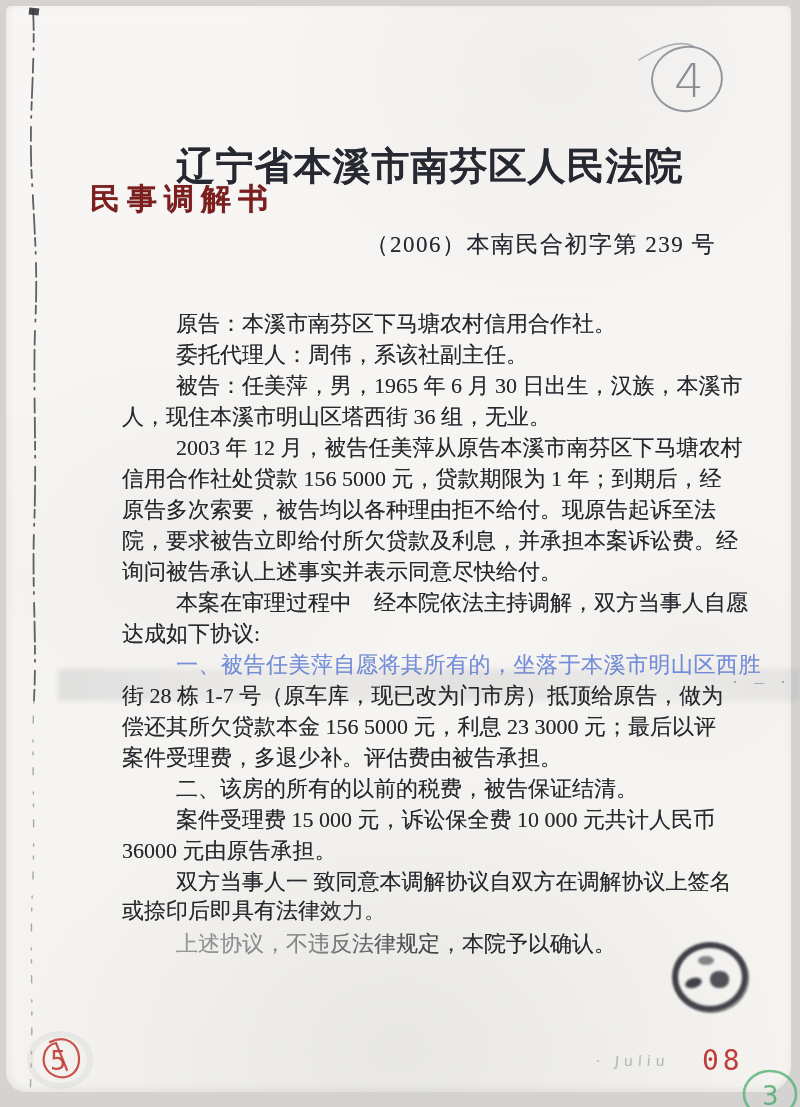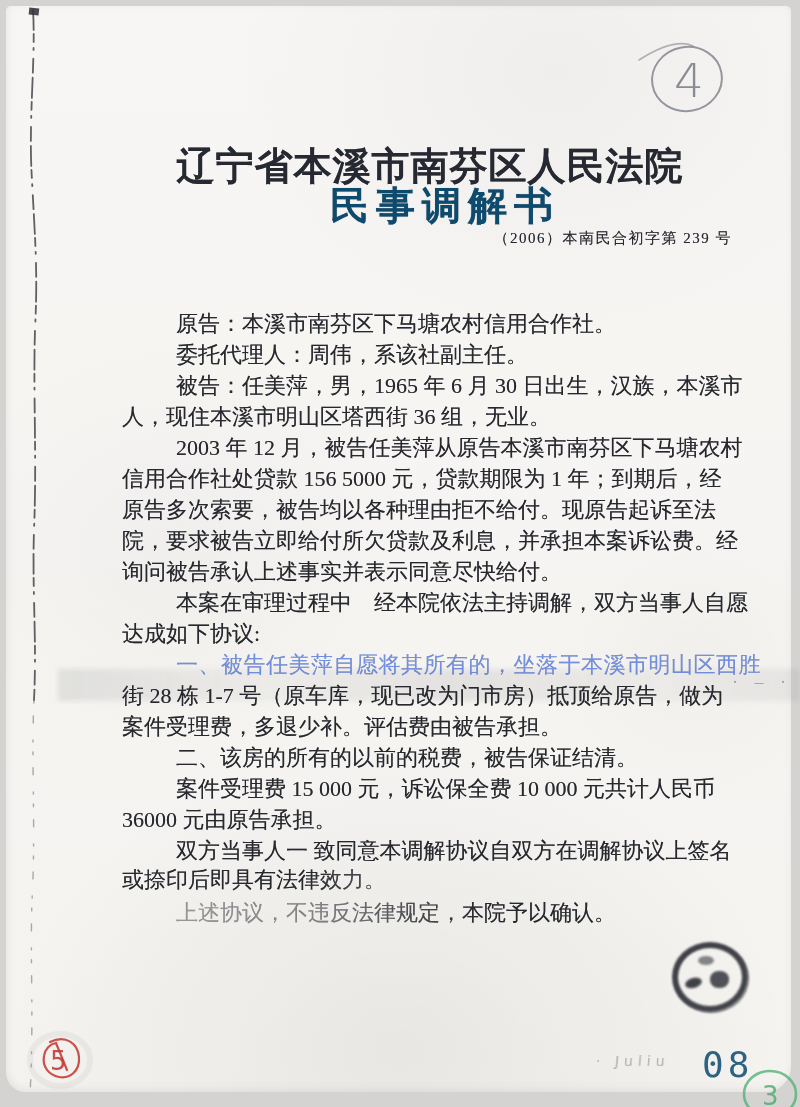--- a/index.html
+++ b/index.html
@@ -23,27 +23,27 @@
   }
   .header { position:absolute; left:0; top:0; width:800px; }
   .court-name {
     position:absolute; left:60px; top:141px; width:740px;
     text-align:center; font-size:38px; font-weight:600;
     color:#272932; letter-spacing:1px;
     text-shadow:0 0 .6px rgba(39,41,50,.55);
   }
   .doc-title {
     position:absolute; left:90px; top:179px; width:710px;
-    text-align:center; font-size:39px; font-weight:700;
-    color:#0c4a6e; letter-spacing:7px;
+    text-align:left; font-size:30px; font-weight:700;
+    color:#7f1d1d; letter-spacing:7px;
     text-shadow:0 0 .7px rgba(37,39,47,.6);
   }
   .case-number {
-    position:absolute; right:68px; top:229px;
-    font-size:15px; color:#272932; letter-spacing:1.5px;
+    position:absolute; right:84px; top:229px;
+    font-size:23px; color:#272932; letter-spacing:1.5px;
     text-shadow:0 0 .5px rgba(39,41,50,.5);
   }
   .doc-body {
     position:absolute; left:122px; top:308px; width:616px;
     font-size:22px; color:#26282e;
     text-shadow:0 0 .5px rgba(38,40,46,.5);
   }
   .line { height:31px; line-height:31px; white-space:nowrap; }
   .line.indent { padding-left:54px; }
   .line.smeared {
@@ -89,21 +89,21 @@
   .seal .b3 { position:absolute; left:30px; top:18px; width:16px; height:9px;
     background:#3a3c44; border-radius:50%; filter:blur(1.3px); opacity:.6;}
   .footer-faint {
     position:absolute; left:596px; top:1053px;
     font-size:14px; color:#6a6e78; opacity:.5; letter-spacing:5px;
     transform:skewX(-5deg); filter:blur(.4px);
     font-family:"DejaVu Sans", sans-serif;
   }
   .footer-stamp {
     position:absolute; left:702px; top:1044px;
-    font-size:36px; color:#0c4a6e; opacity:.85; letter-spacing:4px;
+    font-size:28px; color:#b91c1c; opacity:.85; letter-spacing:4px;
     font-family:"DejaVu Sans Mono", monospace; filter:blur(.3px);
   }
 </style>
 </head>
 <body>
 
 <div class="paper"></div>
 
 <svg class="annot-svg" style="left:0;top:0" width="70" height="1107">
   <rect x="29" y="8" width="10" height="7" fill="#2c2d33" opacity=".85" transform="rotate(6 34 11)"></rect>
@@ -133,20 +133,21 @@
     <div class="line">人，现住本溪市明山区塔西街 36 组，无业。</div>
     <div class="line indent">2003 年 12 月，被告任美萍从原告本溪市南芬区下马塘农村</div>
     <div class="line">信用合作社处贷款 156 5000 元，贷款期限为 1 年；到期后，经</div>
     <div class="line">原告多次索要，被告均以各种理由拒不给付。现原告起诉至法</div>
     <div class="line">院，要求被告立即给付所欠贷款及利息，并承担本案诉讼费。经</div>
     <div class="line">询问被告承认上述事实并表示同意尽快给付。</div>
     <div class="line indent">本案在审理过程中　经本院依法主持调解，双方当事人自愿</div>
     <div class="line">达成如下协议:</div>
     <div class="line indent smeared">一、被告任美萍自愿将其所有的，坐落于本溪市明山区西胜</div>
     <div class="line">街 28 栋 1-7 号（原车库，现已改为门市房）抵顶给原告，做为</div>
+    <div class="line">偿还其所欠贷款本金 156 5000 元，利息 23 3000 元；最后以评</div>
     <div class="line">案件受理费，多退少补。评估费由被告承担。</div>
     <div class="line indent">二、该房的所有的以前的税费，被告保证结清。</div>
     <div class="line indent">案件受理费 15 000 元，诉讼保全费 10 000 元共计人民币</div>
     <div class="line">36000 元由原告承担。</div>
     <div class="line indent">双方当事人一 致同意本调解协议自双方在调解协议上签名</div>
     <div class="line fade-right">或捺印后即具有法律效力。</div>
     <div class="line indent fade-left">上述协议，不违反法律规定，本院予以确认。</div>
   </div>
 
 <div class="seal">

